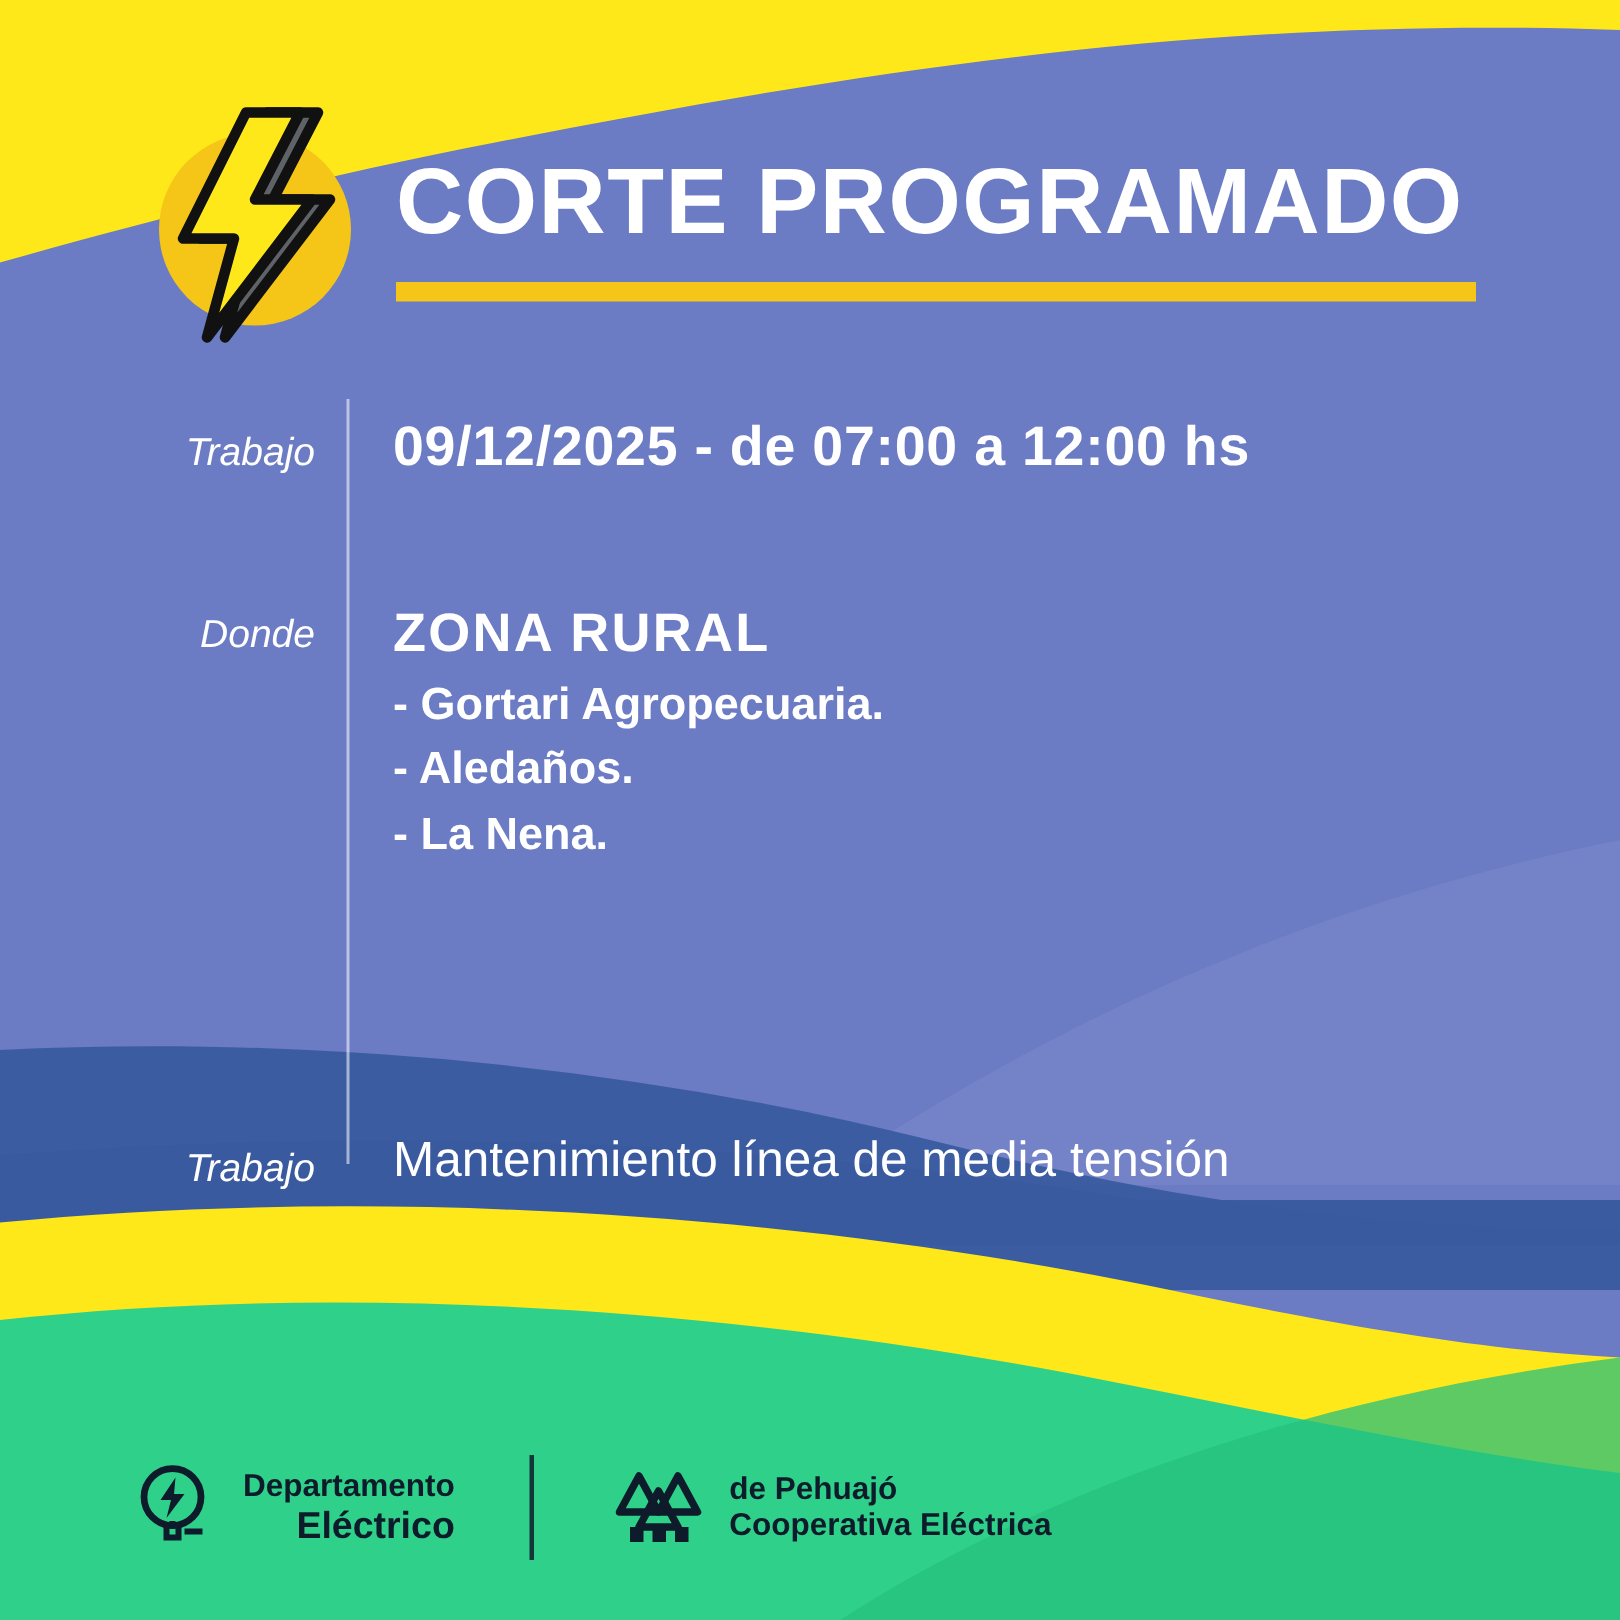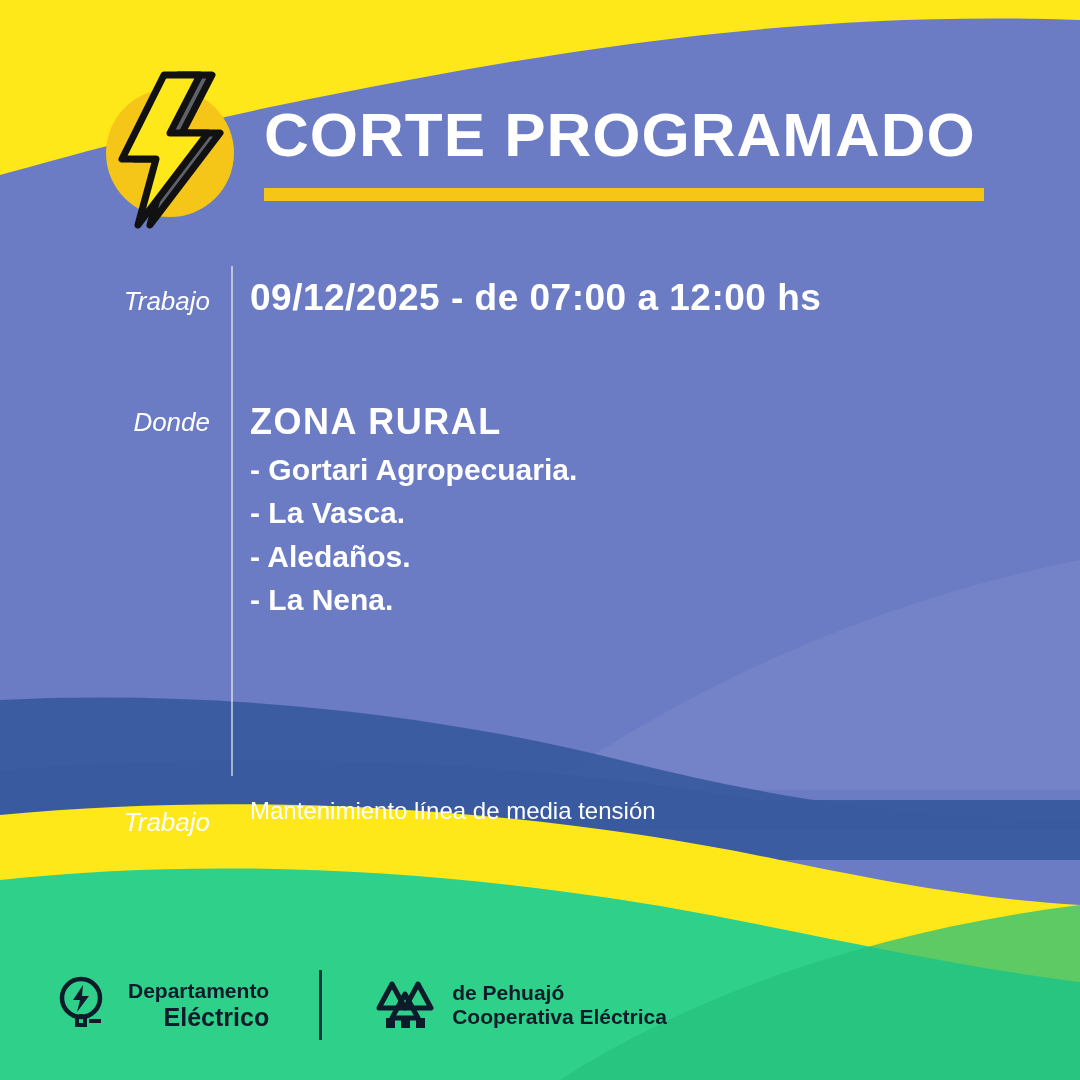--- a/index.html
+++ b/index.html
@@ -65,21 +65,21 @@
     flex:0 0 110px;
     text-align:right;
     color:#ffffff;
     font-size:26px;
     font-style:italic;
     padding-right:0;
     padding-top:8px;
     line-height:1.2;
   }
   .row-value {
-    margin-left:40px;
+    margin-left:52px;
     color:#ffffff;
   }
 
   .when-value {
     font-size:37px;
     font-weight:bold;
     letter-spacing:0.5px;
     line-height:1.1;
   }
 
@@ -90,37 +90,37 @@
     line-height:1.25;
   }
   .zone-list { list-style:none; margin-top:4px; }
   .zone-list li {
     font-size:30px;
     font-weight:bold;
     line-height:1.45;
   }
 
   .work-value {
-    font-size:24px;
+    font-size:33px;
     font-weight:normal;
     line-height:1.2;
   }
 
   .row-when { margin-top:20px; }
   .row-where { margin-top:80px; }
   .row-work { margin-top:175px; }
   .row-work .row-label { padding-top:10px; }
 
   
   .footer {
     position:absolute;
     left:0; bottom:0;
     width:1080px; height:150px;
     display:flex; align-items:center;
-    padding-left:56px;
+    padding-left:90px;
     gap:16px;
   }
   .foot-block { display:flex; align-items:center; }
   .foot-text { margin-left:14px; color:#0d1b2a; }
   .foot-line1 { font-size:21px; font-weight:bold; line-height:1.15; }
   .foot-line2 { font-size:25px; font-weight:bold; line-height:1.15;text-align:right; }
   .foot-sep {
     width:3px; height:70px;
     background:#0d1b2a;
     margin:0 34px;
@@ -175,21 +175,20 @@
       <div class="when-value">09/12/2025 - de 07:00 a 12:00 hs</div>
     </div>
   </div>
 
   <div class="row row-where">
     <div class="row-label">Donde</div>
     <div class="row-value">
       <div class="zone-title">ZONA RURAL</div>
       <ul class="zone-list">
         <li>- Gortari Agropecuaria.</li>
-        <li>- La Vasca.</li>
         <li>- Aledaños.</li>
         <li>- La Nena.</li>
       </ul>
     </div>
   </div>
 
   <div class="row row-work">
     <div class="row-label">Trabajo</div>
     <div class="row-value">
       <div class="work-value">Mantenimiento línea de media tensión</div>

